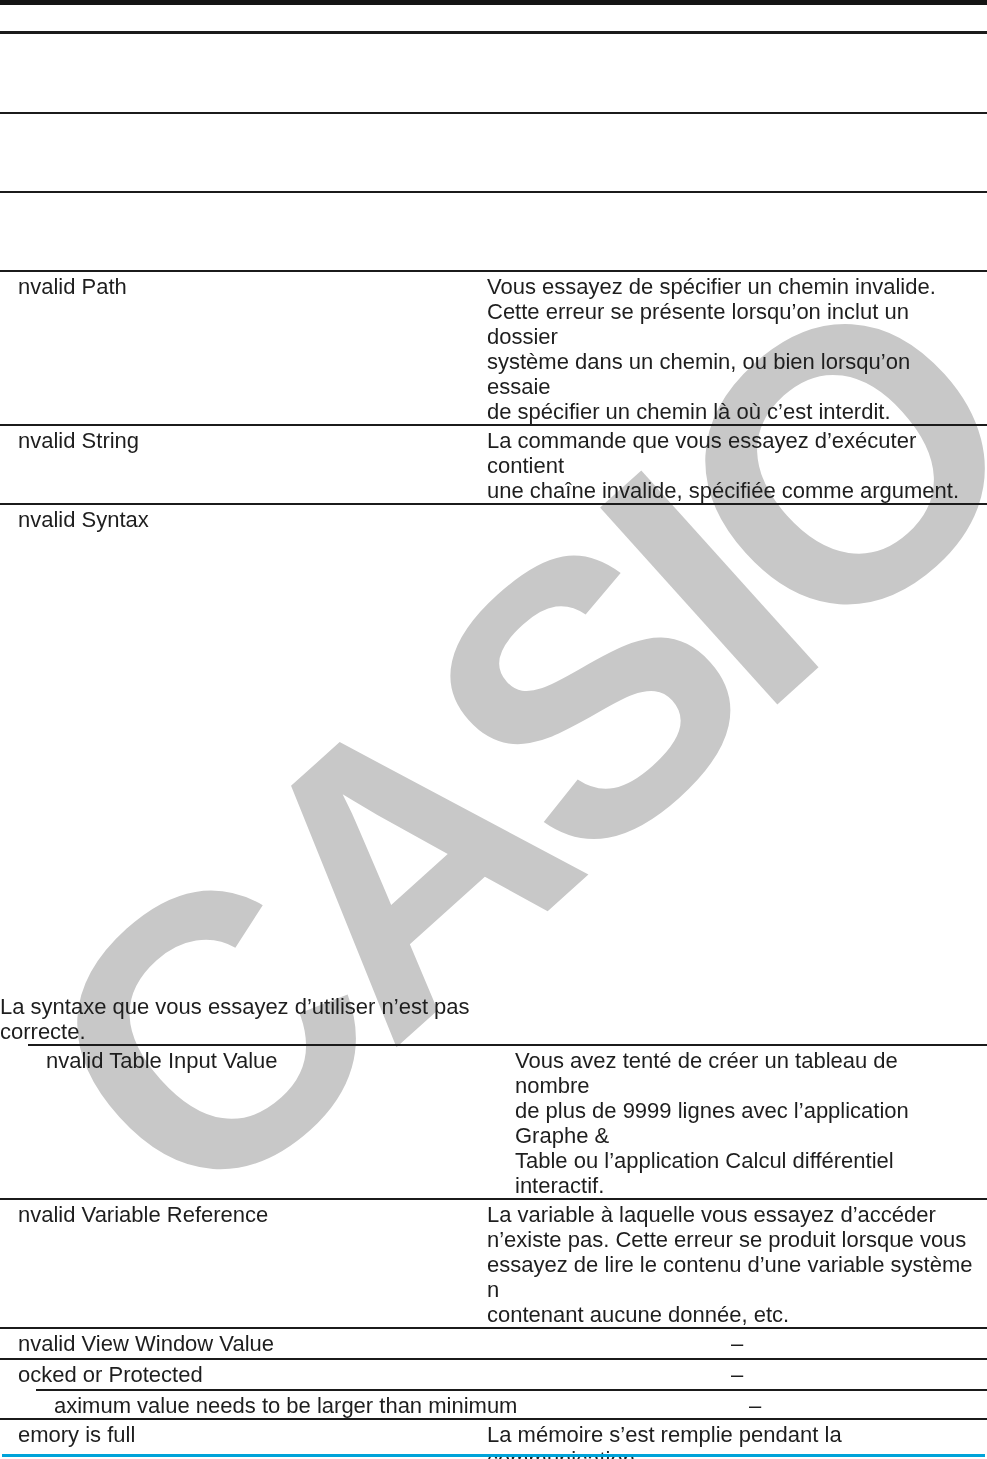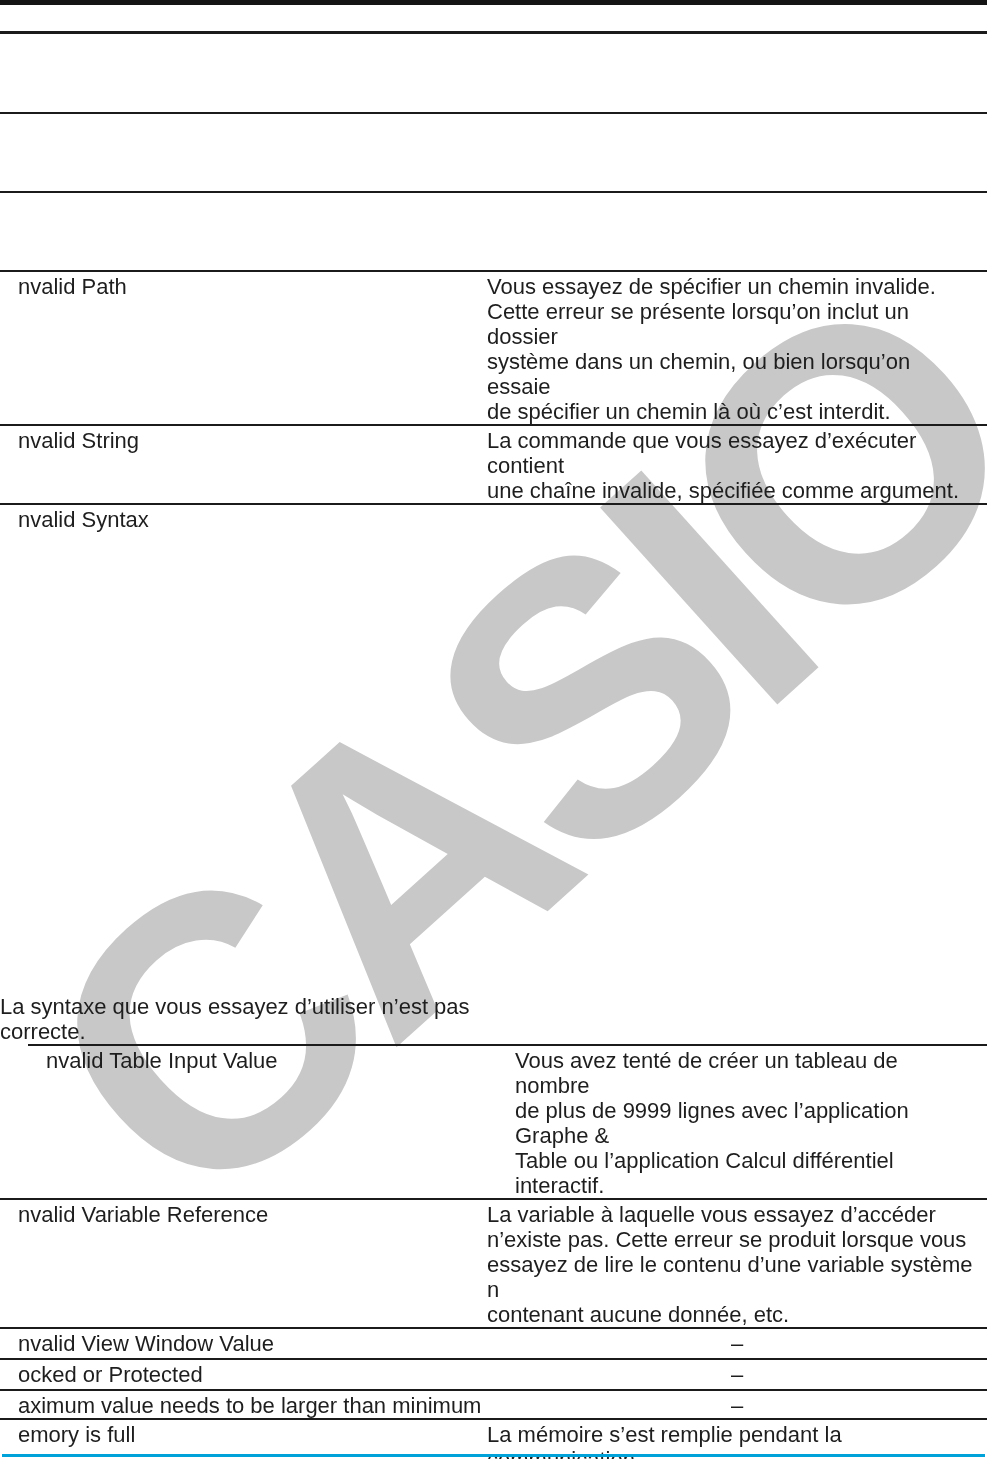--- a/index.html
+++ b/index.html
@@ -34,21 +34,21 @@
   .cell.name { width:487px; padding-left:18px; flex:0 0 487px; }
   .cell.desc { flex:1 1 auto; padding-right:12px; white-space:pre-line; }
   .cell.desc.dash { text-align:center; padding-right:0; }
   #rows .row:nth-child(1)  { min-height:105px; }
   #rows .row:nth-child(2)  { min-height:53px; }
   #rows .row:nth-child(3)  { min-height:57px;flex-direction:column; }
   #rows .row:nth-child(4)  { min-height:78px;margin-left:28px; }
   #rows .row:nth-child(5)  { min-height:104px; }
   #rows .row:nth-child(6)  { min-height:31px; }
   #rows .row:nth-child(7)  { min-height:31px; }
-  #rows .row:nth-child(8)  { min-height:29px; }
+  #rows .row:nth-child(8)  { min-height:29px;margin-left:36px; }
   #rows .row:nth-child(9)  { min-height:61px; }
   #rows .row:nth-child(10) { min-height:28px;padding-left:28px; }
   #rows .row:nth-child(11) { min-height:30px;flex-direction:column; }
   #rows .row:nth-child(12) { min-height:32px; }
   #rows .row:nth-child(13) { min-height:32px; }
   #rows .row:nth-child(14) { min-height:32px; }
   #rows .row:nth-child(15) { min-height:30px; }
   #rows .row:nth-child(16) { min-height:33px; }
   #rows .row:nth-child(17) { min-height:31px; }
   #rows .row:nth-child(18) { min-height:56px; }

